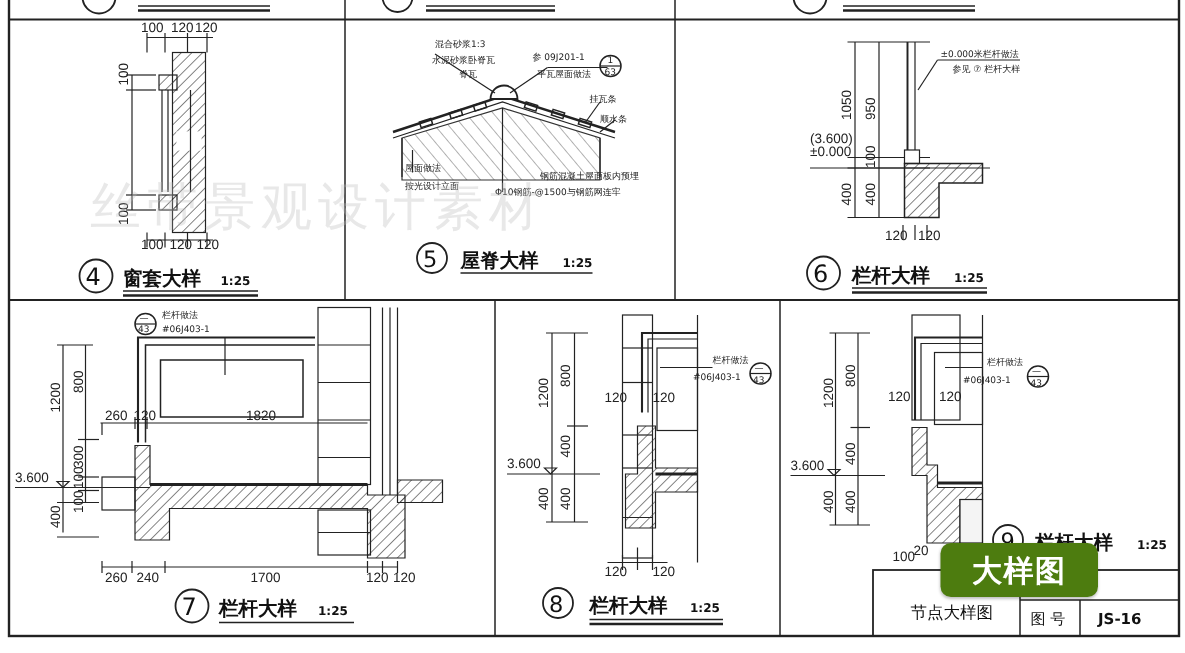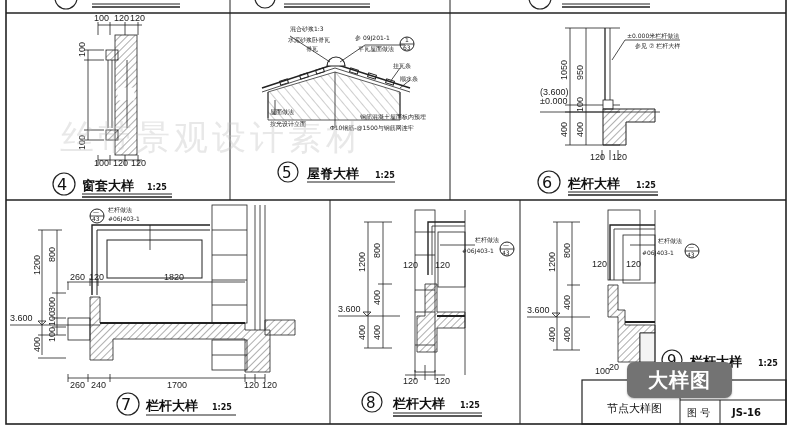--- a/index.html
+++ b/index.html
@@ -3,21 +3,21 @@
 <meta charset="utf-8">
 <style>
   html,body{margin:0;padding:0;background:#fff;}
   body{width:790px;height:435px;position:relative;overflow:hidden;font-family:"DejaVu Sans",sans-serif;color:#111;}
   svg{position:absolute;left:0;top:0;}
   .t{font-family:"DejaVu Sans",sans-serif;fill:#111;}
   .dim{font-family:"Liberation Sans Narrow","Liberation Sans",sans-serif;font-size:9px;fill:#222;}
   .note{font-size:6px;fill:#222;font-family:"DejaVu Sans",sans-serif;}
   .title-cn{font-size:13px;font-weight:bold;fill:#111;}
   .scale{font-size:8px;font-weight:bold;fill:#111;}
-  .badge{position:absolute;left:627px;top:362px;width:105px;height:36px;background:#737373;border-radius:7px;color:#fff;
+  .badge{position:absolute;left:627px;top:362px;width:105px;height:36px;background:#4d7c0f;border-radius:7px;color:#fff;
          font-size:20px;font-weight:bold;display:flex;align-items:center;justify-content:center;letter-spacing:1px;
          font-family:"DejaVu Sans",sans-serif;box-shadow:0 1px 2px rgba(0,0,0,.25);}
   .watermark{position:absolute;left:60px;top:115px;font-size:34px;font-weight:normal;color:rgba(190,190,190,.35);
              letter-spacing:4px;font-family:"DejaVu Sans",sans-serif;pointer-events:none;white-space:nowrap;}
 </style>
 </head>
 <body>
 
 <svg width="790" height="435" viewBox="0 0 790 435">
   <defs>

